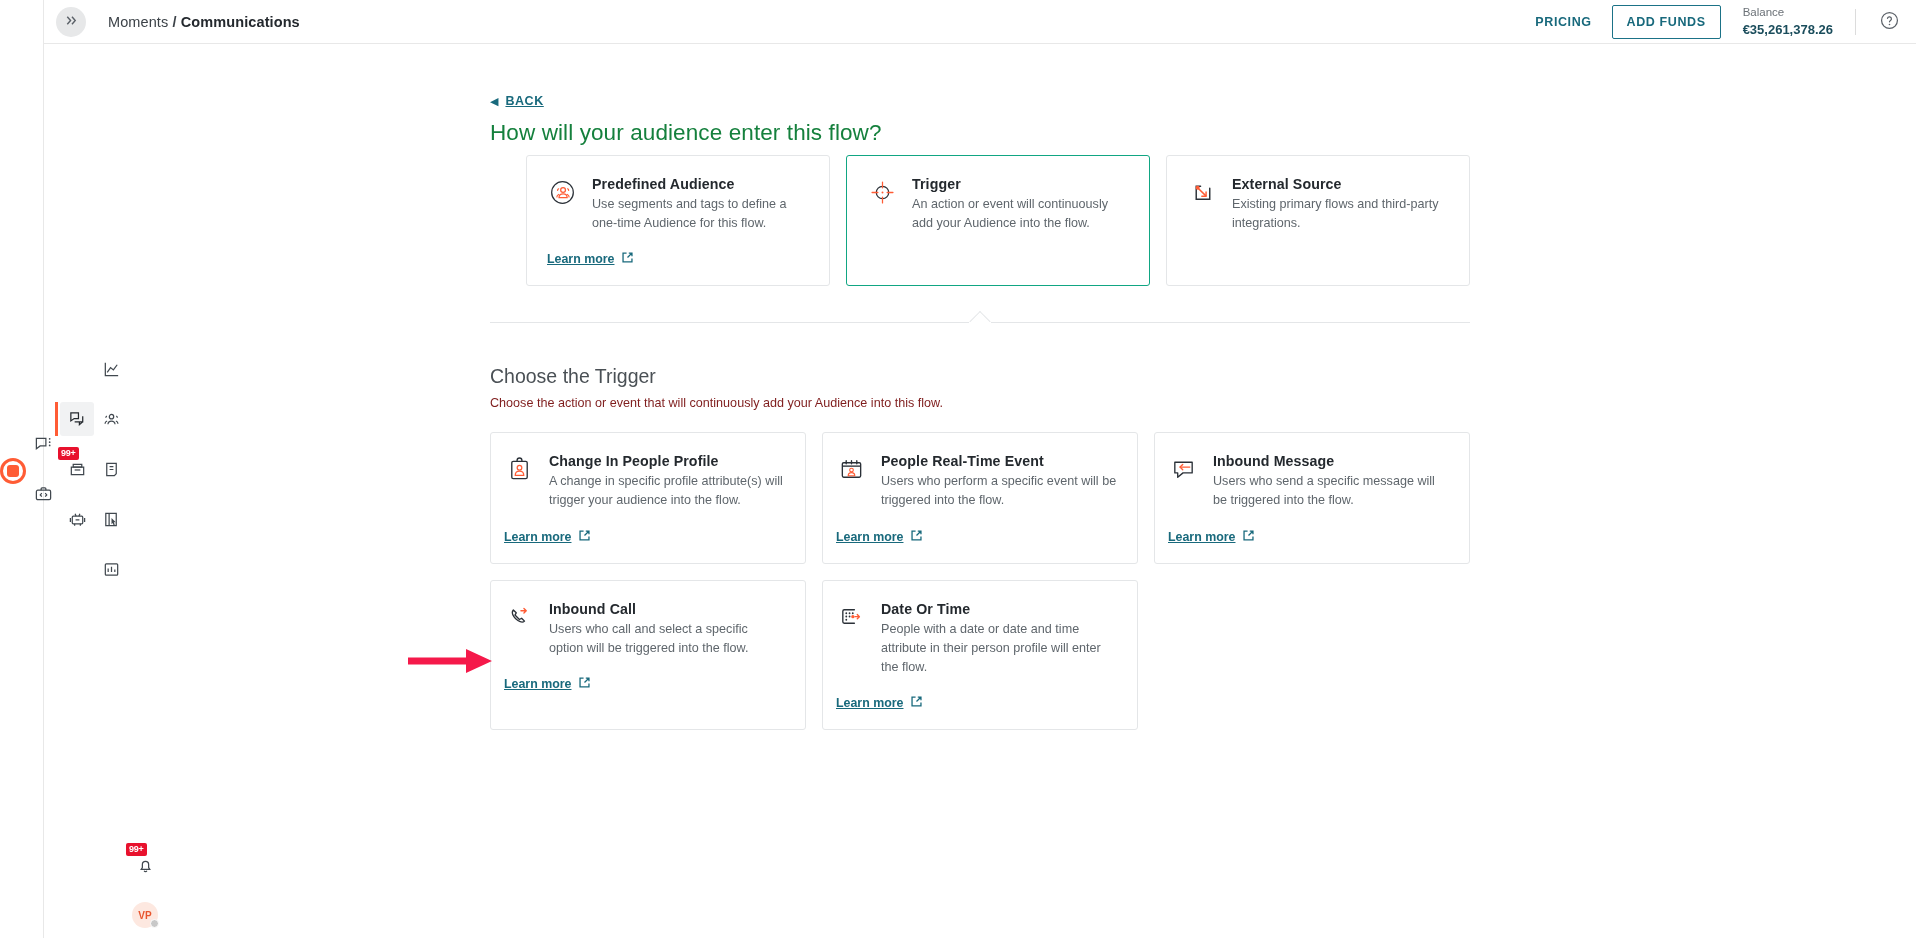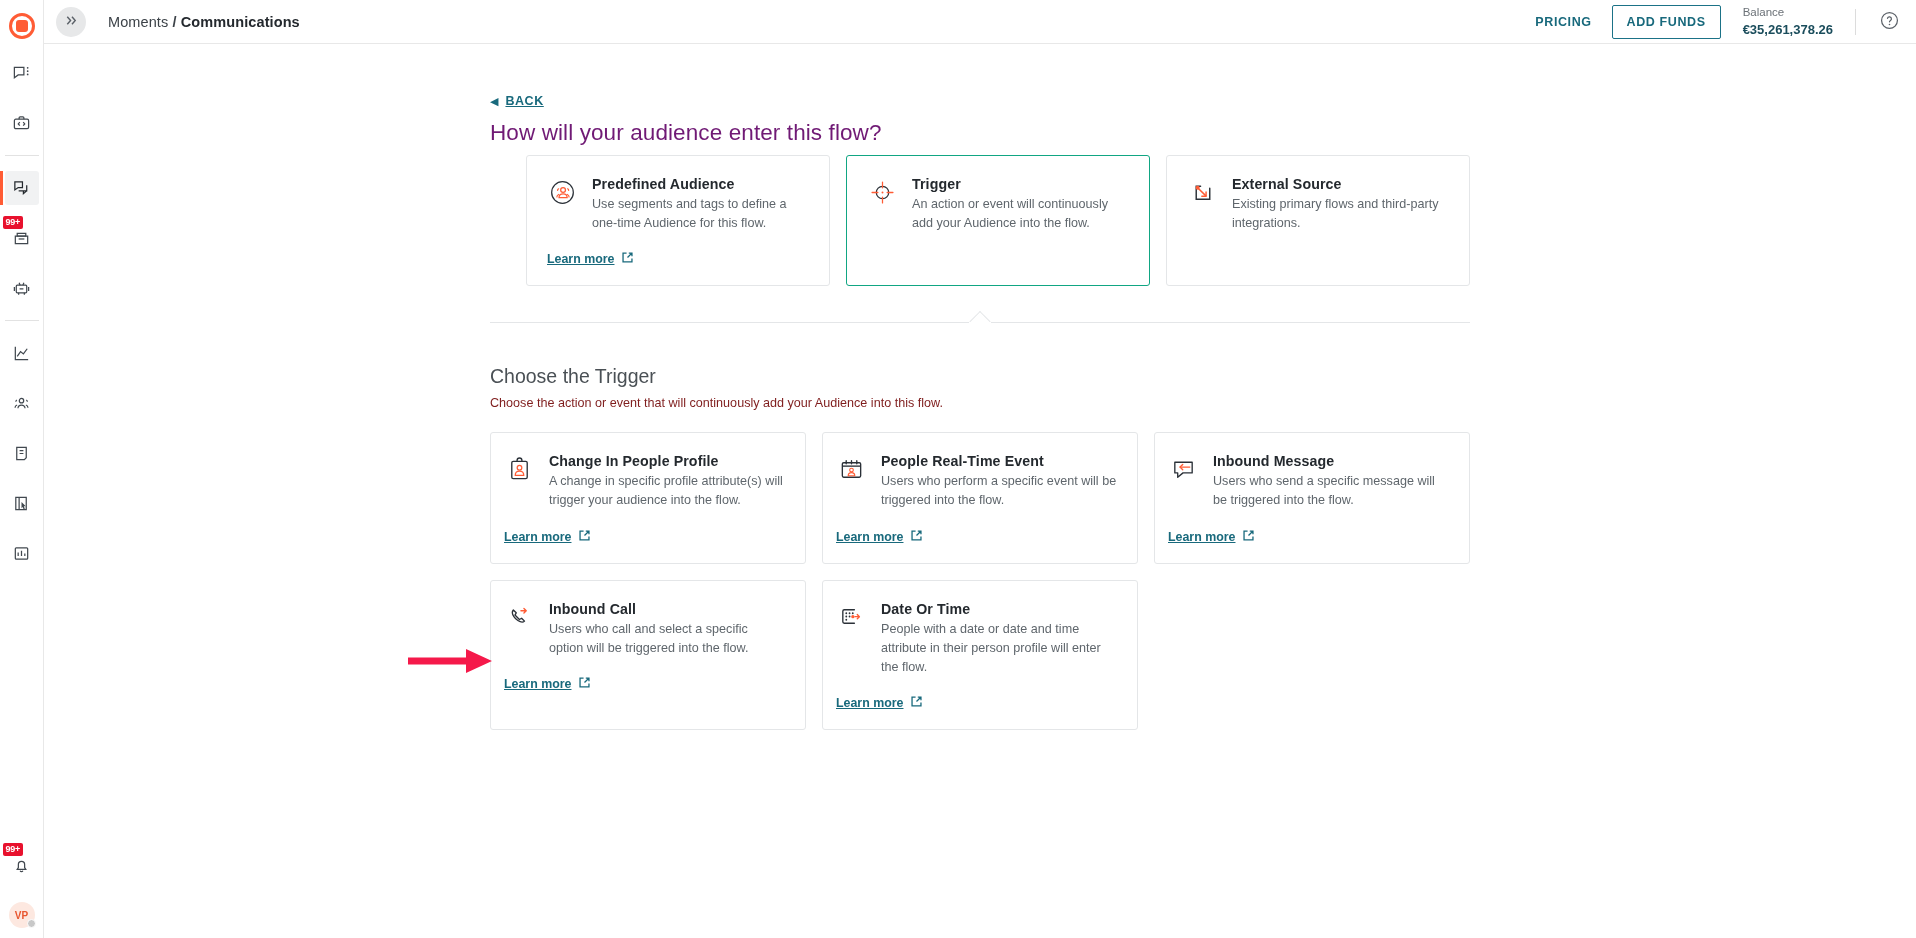--- a/index.html
+++ b/index.html
@@ -10,21 +10,21 @@
     background: #ffffff;
     font-family: "Liberation Sans", sans-serif;
     overflow: hidden;
   }
   .app { position: relative; width: 1916px; height: 938px; background:#fff; }
 
   
   .rail {
     position: absolute; left: 0; top: 0; width: 44px; height: 938px;
     background: #ffffff; border-right: 1px solid #e8e8e8;
-    display: flex; flex-direction: column; align-items: center;
+    display: flex; flex-direction: row; align-items: center;
   }
   .rail-logo {
     width: 44px; height: 44px; display: flex; align-items: center; justify-content: center;
     margin-top: 4px;
   }
   .logo-mark { width: 26px; height: 26px; position: relative; }
   .logo-mark::before {
     content:""; position:absolute; inset:0; border-radius:50%;
     border: 3px solid #ff5c35;
   }
@@ -99,21 +99,21 @@
     overflow: hidden;
   }
   .content { width: 980px; margin: 0 auto; padding-top: 50px; position: relative; }
 
   .back-row { display:flex; align-items:center; gap:7px; margin-bottom: 12px; }
   .back-caret { color:#18697c; font-size: 11px; }
   .back-link {
     color:#18697c; font-size: 12.5px; font-weight: bold; letter-spacing:.55px;
     text-decoration: underline; cursor:pointer;
   }
-  .page-title { font-size: 22.5px; color: #701a75; font-weight: normal; margin: 0 0 9px 0; letter-spacing: .1px; }
+  .page-title { font-size: 22.5px; color: #15803d; font-weight: normal; margin: 0 0 9px 0; letter-spacing: .1px; }
   .page-sub { font-size: 12.6px; color: #9aa0a6; margin: 0 0 22px 0; }
 
   .cards-3 { display: grid; grid-template-columns: repeat(3, 1fr); gap: 16px; padding-left: 36px; }
 
   .card {
     background:#fff; border: 1px solid #e4e6e8; border-radius: 3px;
     padding: 20px 20px 18px 20px; cursor: pointer; position: relative;
   }
   .card.selected { border: 1.6px solid #11a683; }
   .card-head { display:flex; gap: 15px; align-items: flex-start; }

